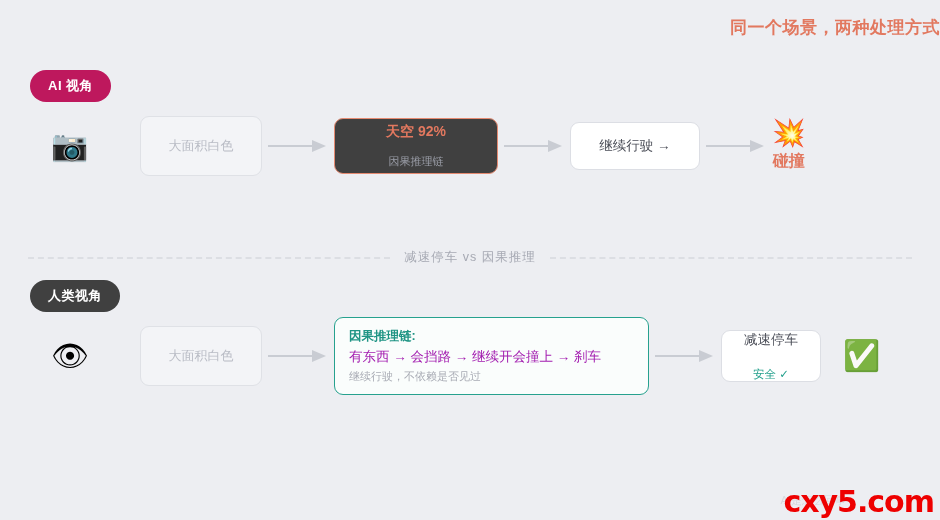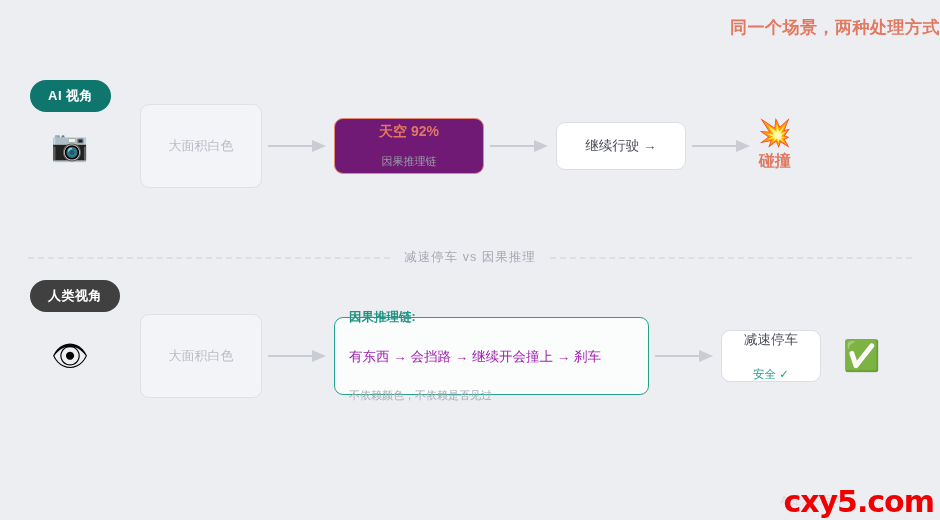--- a/index.html
+++ b/index.html
@@ -30,21 +30,21 @@
   .badge {
     position: absolute;
     border-radius: 16px;
     color: #ffffff;
     font-size: 13px;
     font-weight: bold;
     padding: 7px 18px;
     letter-spacing: 0.5px;
     white-space: nowrap;
   }
-  .badge-ai    { left: 30px; top: 80px;  background: #0f766e; }
+  .badge-ai    { left: 30px; top: 70px;  background: #be185d; }
   .badge-human { left: 30px; top: 280px; background: #404040; }
 
   
   .flow-row {
     position: absolute;
     left: 0;
     width: 940px;
     display: flex;
     align-items: center;
   }
@@ -69,31 +69,31 @@
     flex-direction: column;
     align-items: center;
     justify-content: center;
     text-align: center;
     background: #ffffff;
     border: 1px solid #dcdee4;
   }
 
   .node-ghost {
     width: 122px;
-    height: 84px;
+    height: 60px;
     background: #f3f4f7;
     border: 1px solid #dfe1e6;
     color: #b9bcc5;
     font-size: 13px;
   }
 
   .node-sky {
-    width: 150px;
+    width: 164px;
     height: 56px;
-    background: #701a75;
+    background: #404040;
     border: 1.5px solid #e58a71;
     gap: 13px;
   }
   .node-sky .main { font-size: 14px; font-weight: bold; color: #e2785f; }
   .node-sky .sub  { font-size: 11px; color: #9b9ea8; }
 
   .node-plain {
     width: 130px;
     height: 48px;
     font-size: 13.5px;
@@ -102,21 +102,21 @@
 
   .node-reason {
     width: 315px;
     height: 78px;
     background: #fafdfc;
     border: 1.5px solid #26a18e;
     align-items: flex-start;
     justify-content: center;
     text-align: left;
     padding: 19px 14px;
-    gap: 22px;
+    gap: 3px;
   }
   .node-reason .r-title { font-size: 12.5px; font-weight: bold; color: #1f9484; }
   .node-reason .r-chain { font-size: 13.5px; color: #a21caf; }
   .node-reason .r-note  { font-size: 11px; color: #a9acb5; }
 
   .node-safe {
     width: 100px;
     height: 52px;
     gap: 18px;
   }
@@ -258,21 +258,21 @@
   <div class="arrow" style="width:72px;">
     <svg width="60" height="14" viewBox="0 0 60 14">
       <line x1="0" y1="7" x2="44" y2="7" stroke="#c9ccd3" stroke-width="2"></line>
       <polygon points="44,1 58,7 44,13" fill="#c9ccd3"></polygon>
     </svg>
   </div>
 
   <div class="node node-reason">
     <span class="r-title">因果推理链:</span>
     <span class="r-chain">有东西 → 会挡路 → 继续开会撞上 → 刹车</span>
-    <span class="r-note">不依赖颜色，不依赖是否见过</span>
+    <span class="r-note">继续行驶，不依赖是否见过</span>
   </div>
 
   <div class="arrow" style="width:72px;">
     <svg width="60" height="14" viewBox="0 0 60 14">
       <line x1="0" y1="7" x2="44" y2="7" stroke="#c9ccd3" stroke-width="2"></line>
       <polygon points="44,1 58,7 44,13" fill="#c9ccd3"></polygon>
     </svg>
   </div>
 
   <div class="node node-safe">

